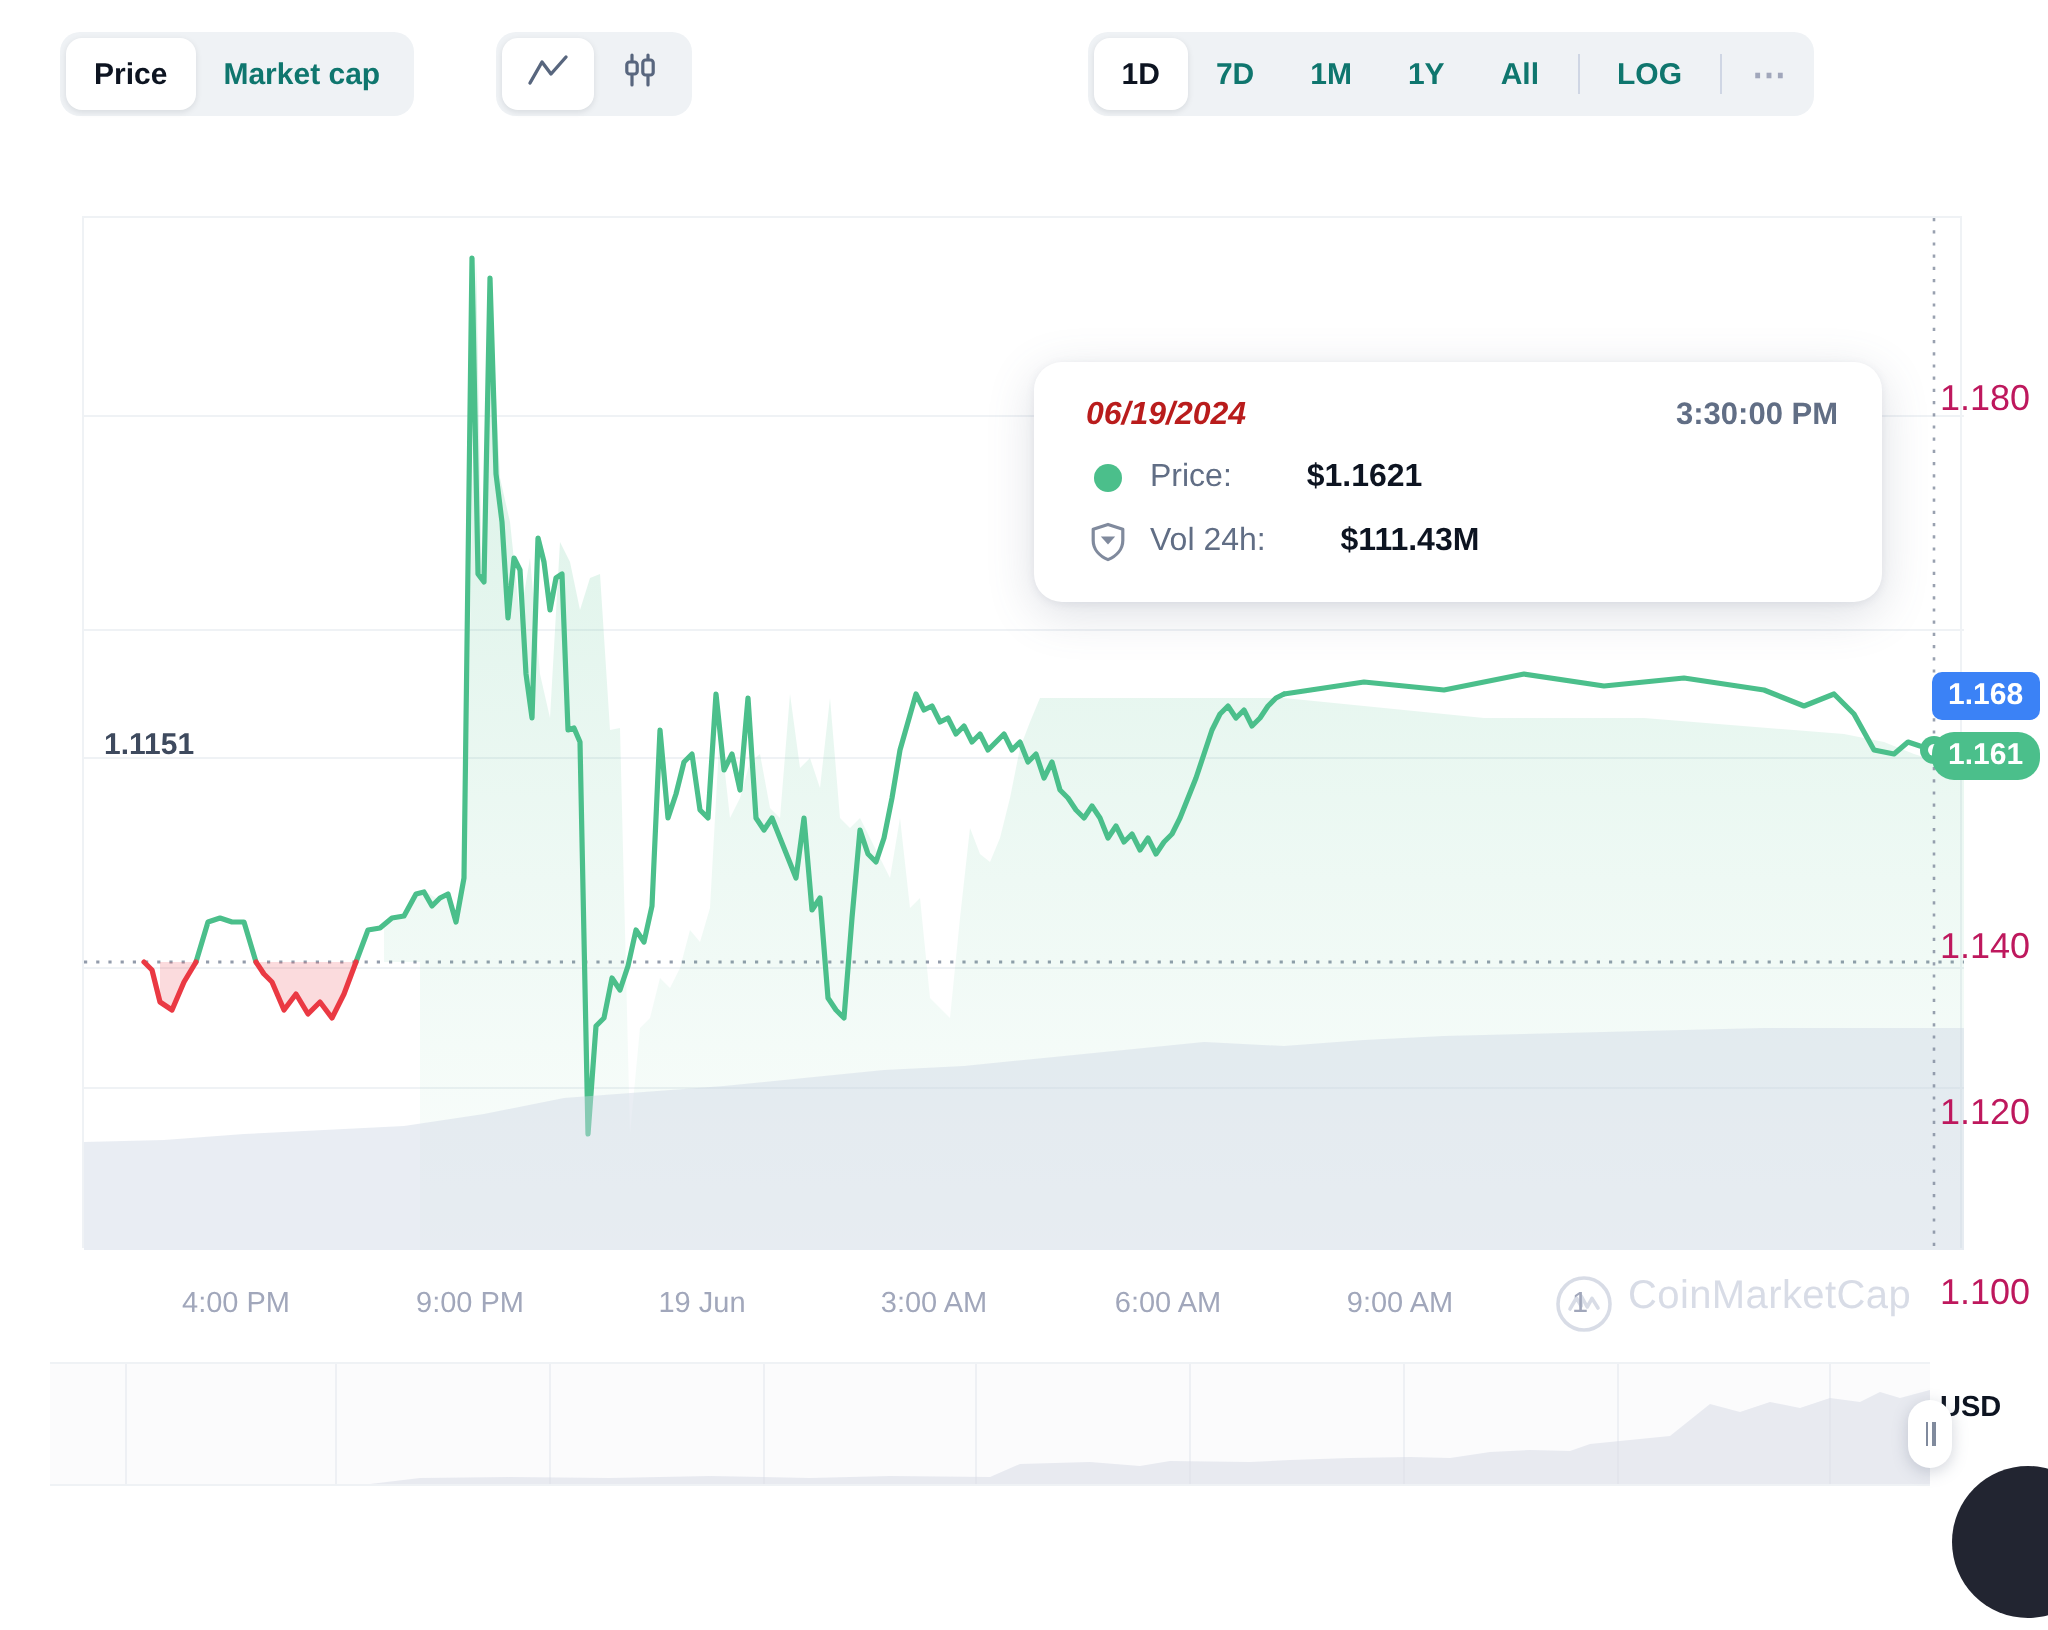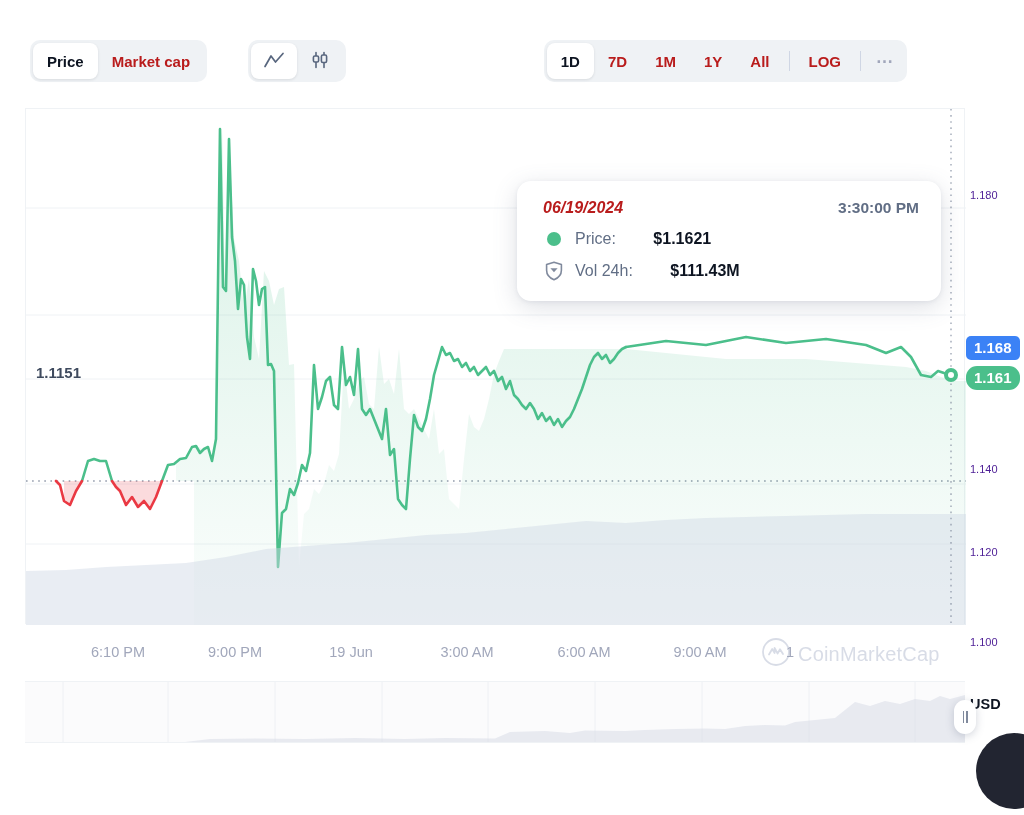--- a/index.html
+++ b/index.html
@@ -6,67 +6,67 @@
   html, body {
     width: 1024px; height: 815px;
     background: #ffffff;
     font-family: "Liberation Sans", sans-serif;
     overflow: hidden;
   }
   .app { position: relative; width: 1024px; height: 815px; }
 
   
   .toolbar {
-    position: absolute; top: 0; left: 0; width: 917px; height: 76px; margin-top: 24px;
+    position: absolute; top: 0; left: 0; width: 917px; height: 76px;
   }
   .seg-group {
     position: absolute;
     display: flex; align-items: center;
     background: #EFF2F5; border-radius: 10px;
     padding: 3px; height: 42px;
   }
   .seg-left { left: 30px; top: 16px; }
   .seg-icons { left: 248px; top: 16px; }
   .seg-right { right: 10px; top: 16px; }
 
   .seg-btn {
     height: 36px; padding: 0 14px;
     display: flex; align-items: center; justify-content: center;
     border-radius: 8px; cursor: pointer;
-    font-size: 15px; font-weight: 600; color: #b91c1c;
+    font-size: 15px; font-weight: 600; color: #0f766e;
     white-space: nowrap; user-select: none;
     background: transparent; border: none;
     font-family: "Liberation Sans", sans-serif;
   }
   .seg-btn.active {
     background: #ffffff; color: #0D1421;
     box-shadow: 0 1px 3px rgba(13,20,33,.10);
   }
   .seg-btn.icon-btn { padding: 0 12px; }
   .seg-divider {
     width: 1px; height: 20px; background: #CFD6E4; margin: 0 5px;
     flex: 0 0 1px;
   }
   .seg-btn.ellipsis { font-size: 17px; letter-spacing: 1px; padding: 0 10px; color: #A1A7BB;}
 
   
   .chart-frame {
-    position: absolute; left: 25px; top: 108px;
+    position: absolute; left: 41px; top: 108px;
     width: 940px; height: 516px;
     border: 1px solid #EFF2F5;
     border-bottom: none;
     background: #fff;
   }
   .plot-svg { position: absolute; left: 0; top: 0; }
 
   
   .y-axis { position: absolute; left: 970px; top: 108px; width: 54px; height: 520px; }
   .y-label {
     position: absolute; left: 0;
-    font-size: 11px; color: #4c1d95; font-weight: 500;
+    font-size: 18px; color: #be185d; font-weight: 500;
     white-space: nowrap;
   }
   .y-unit {
     position: absolute; left: 0; font-size: 14.5px;
     color: #0D1421; font-weight: 700;
   }
   .pill {
     position: absolute; left: -4px;
     padding: 3px 8px; border-radius: 5px;
     font-size: 15px; font-weight: 700; color: #fff;
@@ -95,21 +95,21 @@
   .tt-time { font-size: 15.5px; color: #616E85; font-weight: 700; }
   .tt-row { display: flex; align-items: center; margin-top: 13px; }
   .tt-marker { width: 22px; display: flex; align-items: center; justify-content: center; margin-right: 10px;}
   .dot { width: 14px; height: 14px; border-radius: 50%; background: #4BBF8B; display: block; }
   .tt-text { font-size: 16px; color: #616E85; font-weight: 500; }
   .tt-text b { color: #0D1421; font-weight: 700; margin-left: 33px; }
 
   
   .watermark {
     position: absolute; left: 735px; top: 528px;
-    display: flex; align-items: center; gap: 7px;
+    display: flex; align-items: flex-start; gap: 7px;
     opacity: .55; pointer-events: none;
   }
   .wm-text { font-size: 20px; color: #B9C0D3; font-weight: 500; letter-spacing: .2px;}
 
   
   .navigator {
     position: absolute; left: 25px; top: 681px;
     width: 940px; height: 62px;
     border-top: 1px solid #EFF2F5;
     border-bottom: 1px solid #EFF2F5;
@@ -301,21 +301,21 @@
     <div class="y-label" style="top:81px;">1.180</div>
     <div class="pill gray" style="top:228px;">1.168</div>
     <div class="pill green" style="top:258px;border-radius:11px;">1.161</div>
     <div class="y-label" style="top:355px;">1.140</div>
     <div class="y-label" style="top:438px;">1.120</div>
     <div class="y-label" style="top:528px;">1.100</div>
     <div class="y-unit" style="top:588px;">USD</div>
   </div>
 
   <div class="x-axis">
-    <div class="x-label" style="left:118px;top:8px;">6:10 PM</div>
+    <div class="x-label" style="left:118px;top:8px;">4:00 PM</div>
     <div class="x-label" style="left:235px;top:8px;">9:00 PM</div>
     <div class="x-label" style="left:351px;top:8px;">19 Jun</div>
     <div class="x-label" style="left:467px;top:8px;">3:00 AM</div>
     <div class="x-label" style="left:584px;top:8px;">6:00 AM</div>
     <div class="x-label" style="left:700px;top:8px;">9:00 AM</div>
     <div class="x-label" style="left:790px;top:8px;">1</div>
 
   </div>
 
   <div class="navigator">

